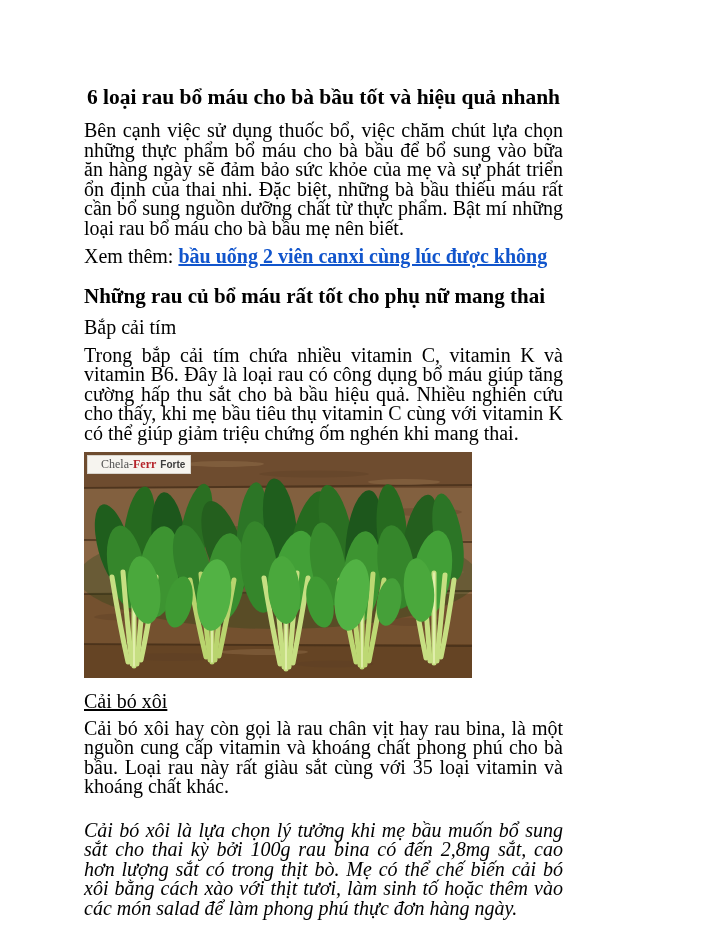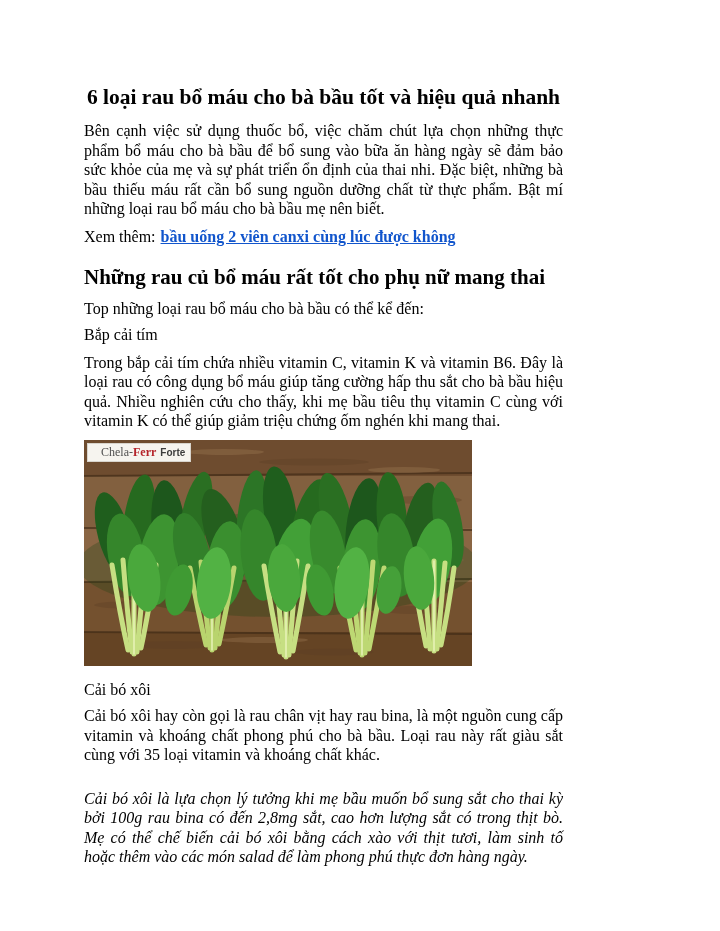--- a/index.html
+++ b/index.html
@@ -7,35 +7,35 @@
   body { font-family: "Liberation Serif", serif; color: #000000; }
   .page {
     width: 646px; height: 931px;
     padding: 84px 83px 0 84px;
   }
   .article-title {
     font-size: 21.5px; line-height: 26px; font-weight: bold;
     text-align: center; margin-bottom: 11px;
   }
   p {
-    font-size: 16px; line-height: 19.5px;
+    font-size: 20px; line-height: 19.5px;
     text-align: justify; margin-bottom: 9px;
   }
   .intro { margin-bottom: 8px; }
   .see-more { margin-bottom: 18px; line-height: 20px; text-align: left; }
   .see-more .label { margin-right: 5px; }
   .see-more a {
     color: #1155CC; font-weight: bold; text-decoration: underline; cursor: pointer;
   }
   .section-heading {
     font-size: 21px; line-height: 24px; font-weight: bold; margin-bottom: 10px;
   }
   .list-intro { margin-bottom: 7px; text-align: left; }
   .item-name { margin-bottom: 8px; text-align: left; }
-  .item-name.second { margin-bottom: 7px; }
+  .item-name.second { margin-bottom: 7px; text-decoration: underline; }
   .desc1 { margin-bottom: 24px; }
   .desc2 { margin-bottom: 10px; font-style: italic; }
   figure.article-image {
     position: relative; width: 388px; height: 226px;
     margin: 0 0 14px 0; overflow: hidden;
   }
   figure.article-image svg { display: block; width: 388px; height: 226px; }
   .watermark {
     position: absolute; top: 3px; left: 3px;
     background: #f6f4ef; border: 1px solid #d8d4cc;
@@ -51,21 +51,20 @@
 <div class="page">
 
   <h1 class="article-title">6 loại rau bổ máu cho bà bầu tốt và hiệu quả nhanh</h1>
 
   <p class="intro">Bên cạnh việc sử dụng thuốc bổ, việc chăm chút lựa chọn những thực phẩm bổ máu cho bà bầu để bổ sung vào bữa ăn hàng ngày sẽ đảm bảo sức khỏe của mẹ và sự phát triển ổn định của thai nhi. Đặc biệt, những bà bầu thiếu máu rất cần bổ sung nguồn dưỡng chất từ thực phẩm. Bật mí những loại rau bổ máu cho bà bầu mẹ nên biết.</p>
 
   <p class="see-more"><span class="label">Xem thêm:</span><a>bầu uống 2 viên canxi cùng lúc được không</a></p>
 
   <h2 class="section-heading">Những rau củ bổ máu rất tốt cho phụ nữ mang thai</h2>
 
-  <p class="list-intro">Top những loại rau bổ máu cho bà bầu có thể kể đến:</p>
 
   <p class="item-name">Bắp cải tím</p>
 
   <p class="desc">Trong bắp cải tím chứa nhiều vitamin C, vitamin K và vitamin B6. Đây là loại rau có công dụng bổ máu giúp tăng cường hấp thu sắt cho bà bầu hiệu quả. Nhiều nghiên cứu cho thấy, khi mẹ bầu tiêu thụ vitamin C cùng với vitamin K có thể giúp giảm triệu chứng ốm nghén khi mang thai.</p>
 
   <figure class="article-image">
     <svg viewBox="0 0 388 226" aria-hidden="true">
 
       <rect x="0" y="0" width="388" height="226" fill="#7a573a"></rect>
       <rect x="0" y="0" width="388" height="36" fill="#6e4c2f"></rect>

